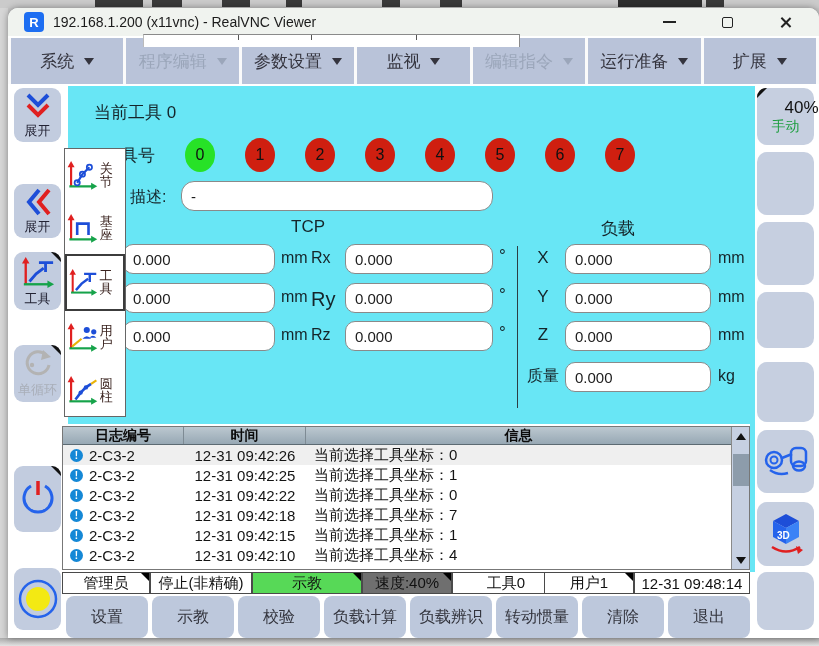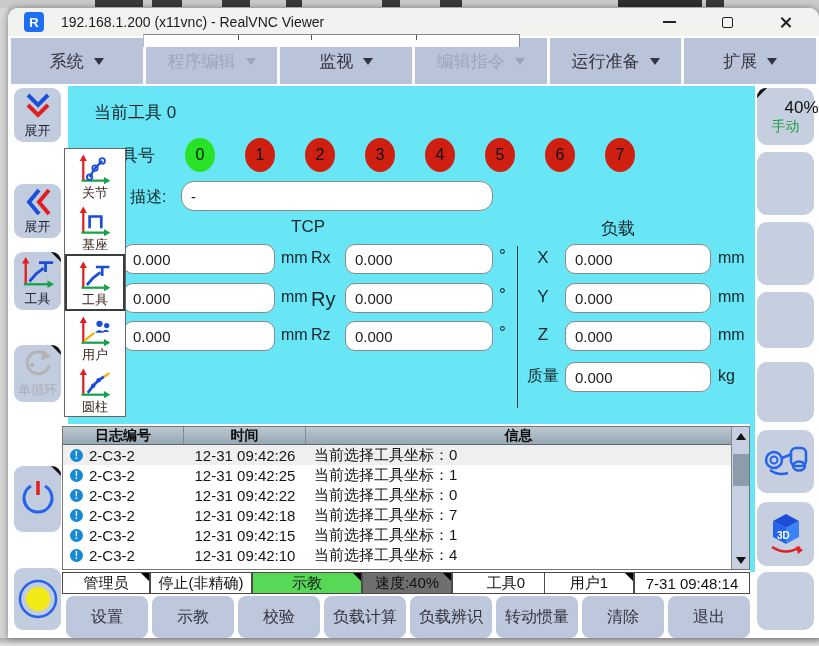--- a/index.html
+++ b/index.html
@@ -14,21 +14,21 @@
   .frag { position:absolute; top:0; height:7px; background:#3a3a3a; }
 
   
   #window { left:8px; top:8px; width:811px; height:630px; background:#ffffff;
             border-radius:10px 10px 0 0; box-shadow:0 0 7px rgba(0,0,0,.4); overflow:hidden; }
 
   
   #titlebar { left:0; top:0; width:811px; height:28px; background:#f0f3ef; display:flex; align-items:center; }
   #vnc-logo { width:20px; height:20px; margin-left:16px; background:#1d6ef2; border-radius:4px;
               color:#fff; font-weight:bold; font-size:13px; display:flex; align-items:center; justify-content:center; }
-  #title-text { margin-left:17px; font-size:14px; color:#1b1b1b; }
+  #title-text { margin-left:9px; font-size:14px; color:#1b1b1b; }
   #win-controls { margin-left:auto; display:flex; align-items:center; gap:42px; margin-right:26px; }
   .wc { width:16px; height:16px; display:flex; align-items:center; justify-content:center; cursor:default; }
   .min-glyph { width:13px; height:2px; background:#222; }
   .max-glyph { width:11px; height:11px; border:1.5px solid #222; border-radius:2px; }
   .close-glyph { position:relative; width:13px; height:13px; }
   .close-glyph::before,.close-glyph::after { content:""; position:absolute; left:6px; top:0; width:1.8px; height:13px; background:#222; }
   .close-glyph::before { transform:rotate(45deg); }
   .close-glyph::after { transform:rotate(-45deg); }
 
   
@@ -58,21 +58,21 @@
                border-top:10px solid #111; border-right:10px solid transparent; border-radius:9px 0 0 0; }
 
   
   #cyan { left:60px; top:2px; width:682px; height:338px; background:#68e6f5; }
   #cyan-sliver { left:742px; top:2px; width:5px; height:486px; background:#68e6f5; }
   .cy-text { position:absolute; color:#15252a; }
 
   
   #coord-panel { position:absolute; left:-4px; top:62px; width:62px; height:269px; background:#fff;
                  border:1px solid #666; display:flex; flex-direction:column; z-index:3; }
-  .coord-item { flex:1; display:flex; flex-direction:column; align-items:center; justify-content:center; cursor:pointer; }
+  .coord-item { flex:1; display:flex; flex-direction:row; align-items:center; justify-content:center; cursor:pointer; }
   .coord-item.sel { border:2px solid #3c3c3c; }
   .coord-label { font-size:13px; color:#3b2420; line-height:13px; }
 
   
   .tool-circle { position:absolute; top:52px; width:30px; height:34px; border-radius:50%;
                  display:flex; align-items:center; justify-content:center; font-size:16px; color:#111; cursor:pointer; }
   .tc-green { background:#27e227; }
   .tc-red { background:#cf1f10; }
 
   .fld { background:#fff; border:1px solid #8a8a8a; border-radius:10px; font-size:15px; color:#1c1c1c;
@@ -157,20 +157,24 @@
   <div id="menubar" class="abs">
     <div class="menu-item m-on">
         <span>系统</span>
         <span class="tri-down"></span>
       </div>
     <div class="menu-item m-off">
         <span>程序编辑</span>
         <span class="tri-down"></span>
       </div>
     <div class="menu-item m-on">
+        <span>参数设置</span>
+        <span class="tri-down"></span>
+      </div>
+    <div class="menu-item m-on">
         <span>监视</span>
         <span class="tri-down"></span>
       </div>
     <div class="menu-item m-off">
         <span>编辑指令</span>
         <span class="tri-down"></span>
       </div>
     <div class="menu-item m-on">
         <span>运行准备</span>
         <span class="tri-down"></span>
@@ -442,21 +446,21 @@
       </div>
     <div class="st-cell" style="left:444px;width:108px">
         <span>工具0</span>
         <span class="st-mark"></span>
       </div>
     <div class="st-cell" style="left:536px;width:90px">
         <span>用户1</span>
         <span class="st-mark"></span>
       </div>
     <div class="st-cell" style="left:626px;width:116px">
-        <span>7-31 09:48:14</span>
+        <span>12-31 09:48:14</span>
       </div>
 
     <div id="btn-row" class="abs">
       <div class="bot-btn">设置</div>
       <div class="bot-btn">示教</div>
       <div class="bot-btn">校验</div>
       <div class="bot-btn">负载计算</div>
       <div class="bot-btn">负载辨识</div>
       <div class="bot-btn">转动惯量</div>
       <div class="bot-btn">清除</div>

